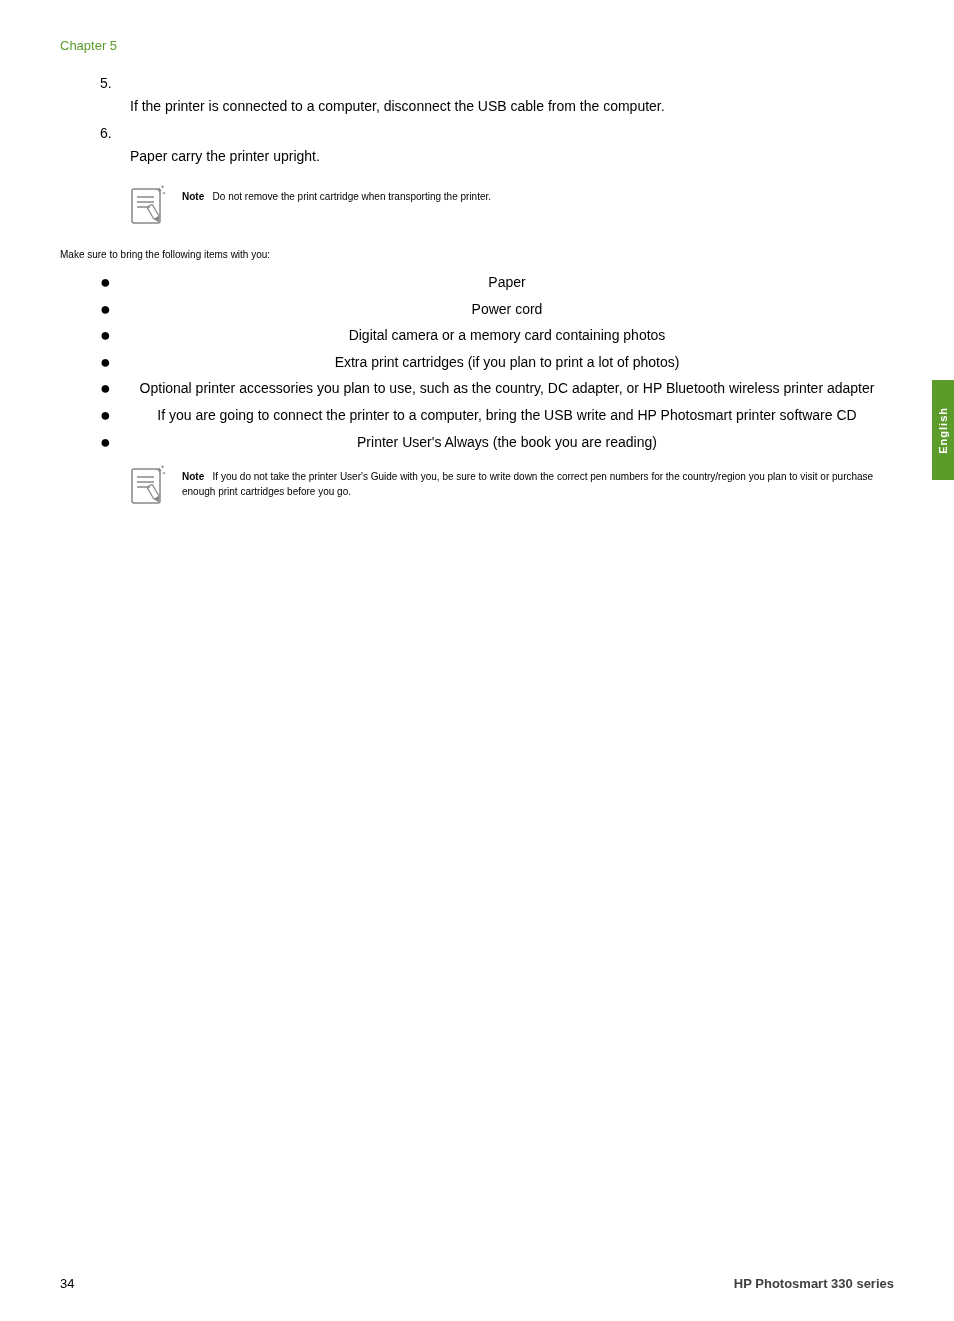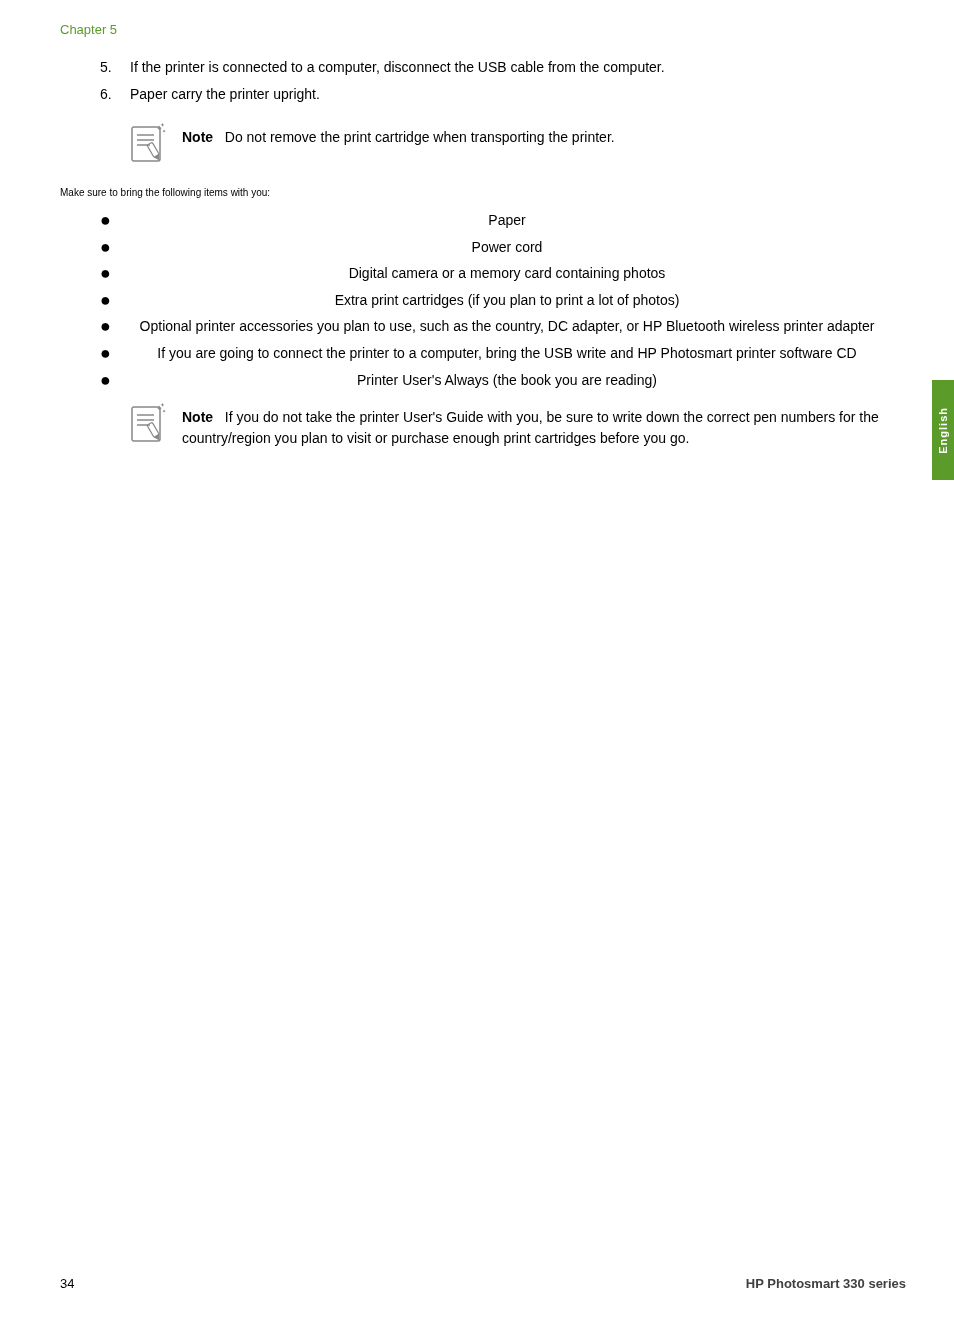--- a/index.html
+++ b/index.html
@@ -15,21 +15,21 @@
       font-family: Arial, Helvetica, sans-serif;
       font-size: 14px;
       color: #000000;
       position: relative;
     }
 
     .page-container {
       width: 954px;
       min-height: 1321px;
       position: relative;
-      padding: 22px 60px 40px 60px;
+      padding: 38px 60px 40px 60px;
     }
 
     .chapter-label {
       color: #5a9b2a;
       font-size: 13px;
       margin-bottom: 20px;
     }
 
     .numbered-list {
       list-style: none;
@@ -43,20 +43,21 @@
       line-height: 1.5;
     }
 
     .numbered-list li .num {
       min-width: 30px;
       font-size: 14px;
     }
 
     .numbered-list li .text {
       flex: 1;
+      margin-top: 23px;
     }
 
     .note-box {
       display: flex;
       align-items: flex-start;
       margin: 12px 0 12px 70px;
       gap: 12px;
     }
 
     .note-icon {
@@ -65,21 +66,21 @@
       flex-shrink: 0;
       position: relative;
     }
 
     .note-icon svg {
       width: 40px;
       height: 44px;
     }
 
     .note-text {
-      font-size: 14px;
+      font-size: 10px;
       line-height: 1.5;
       padding-top: 4px;
     }
 
     .note-text .note-label {
       font-weight: bold;
     }
 
     .bring-text {
       font-size: 10px;
@@ -131,21 +132,21 @@
       font-weight: bold;
       writing-mode: vertical-rl;
       transform: rotate(180deg);
       letter-spacing: 1px;
     }
 
     .footer {
       position: absolute;
       bottom: 30px;
       left: 60px;
-      right: 48px;
+      right: 60px;
       display: flex;
       justify-content: space-between;
       align-items: flex-end;
       border-top: none;
     }
 
     .footer-page {
       font-size: 13px;
       color: #000;
     }

